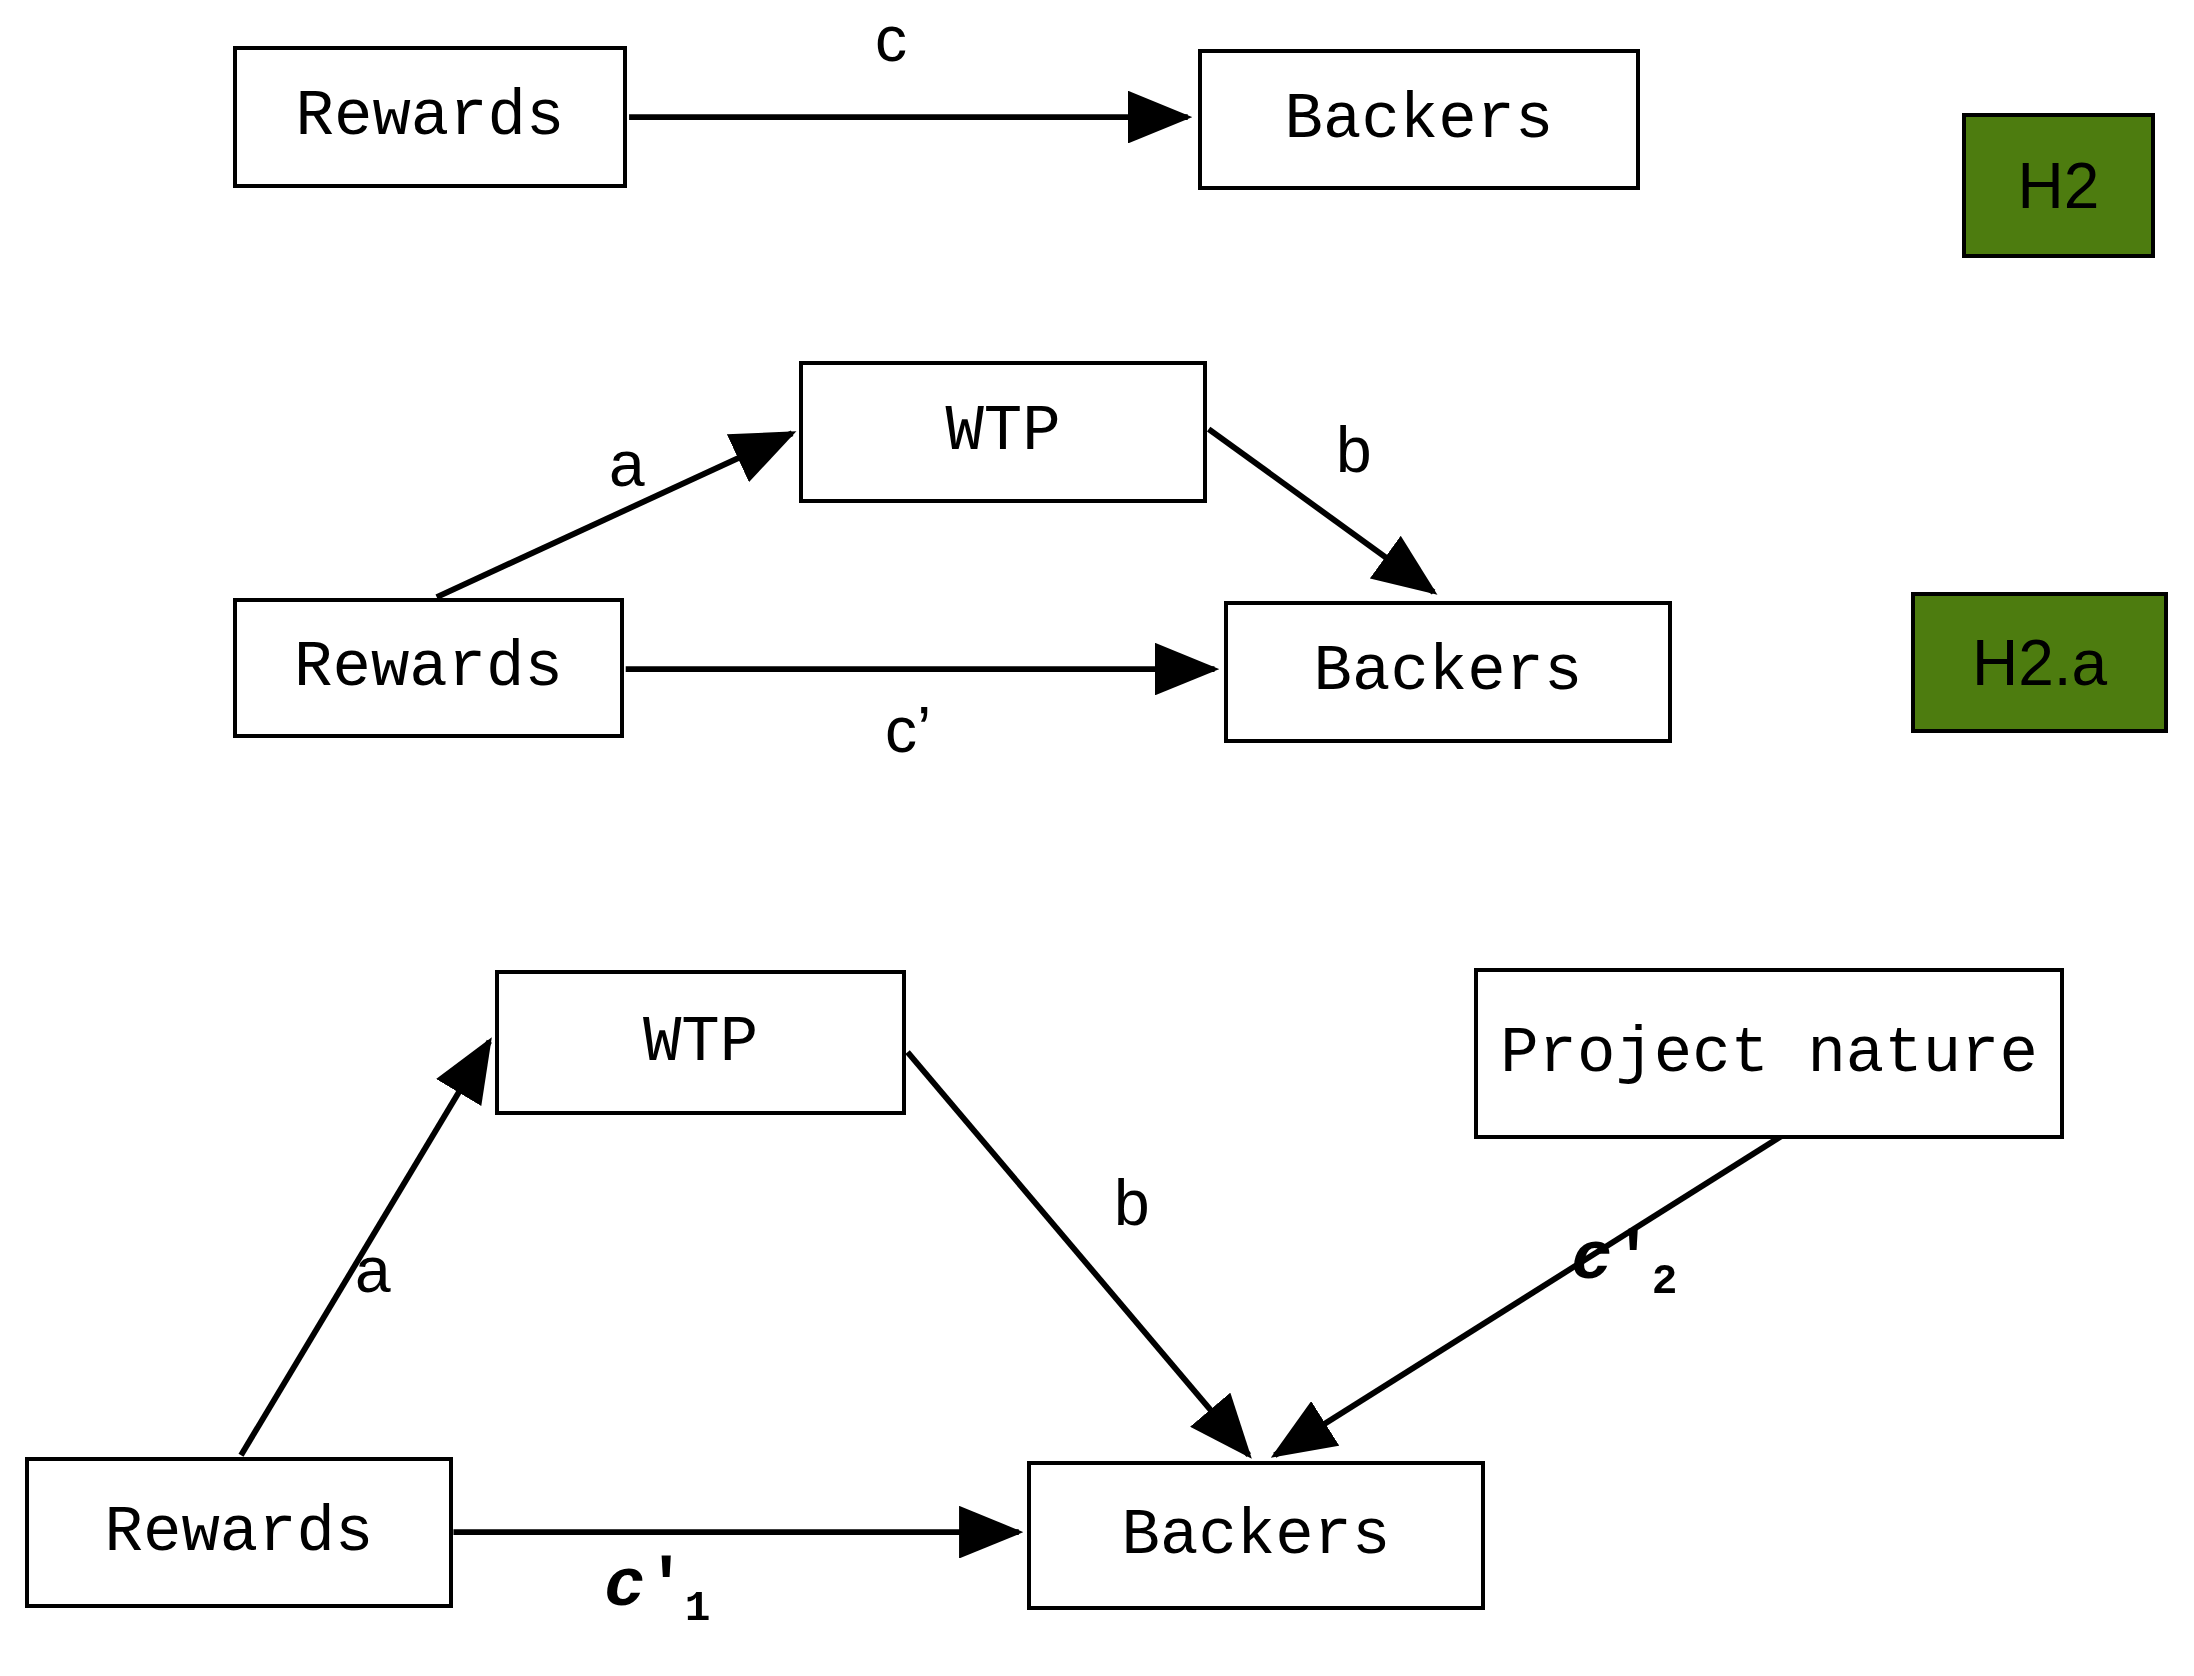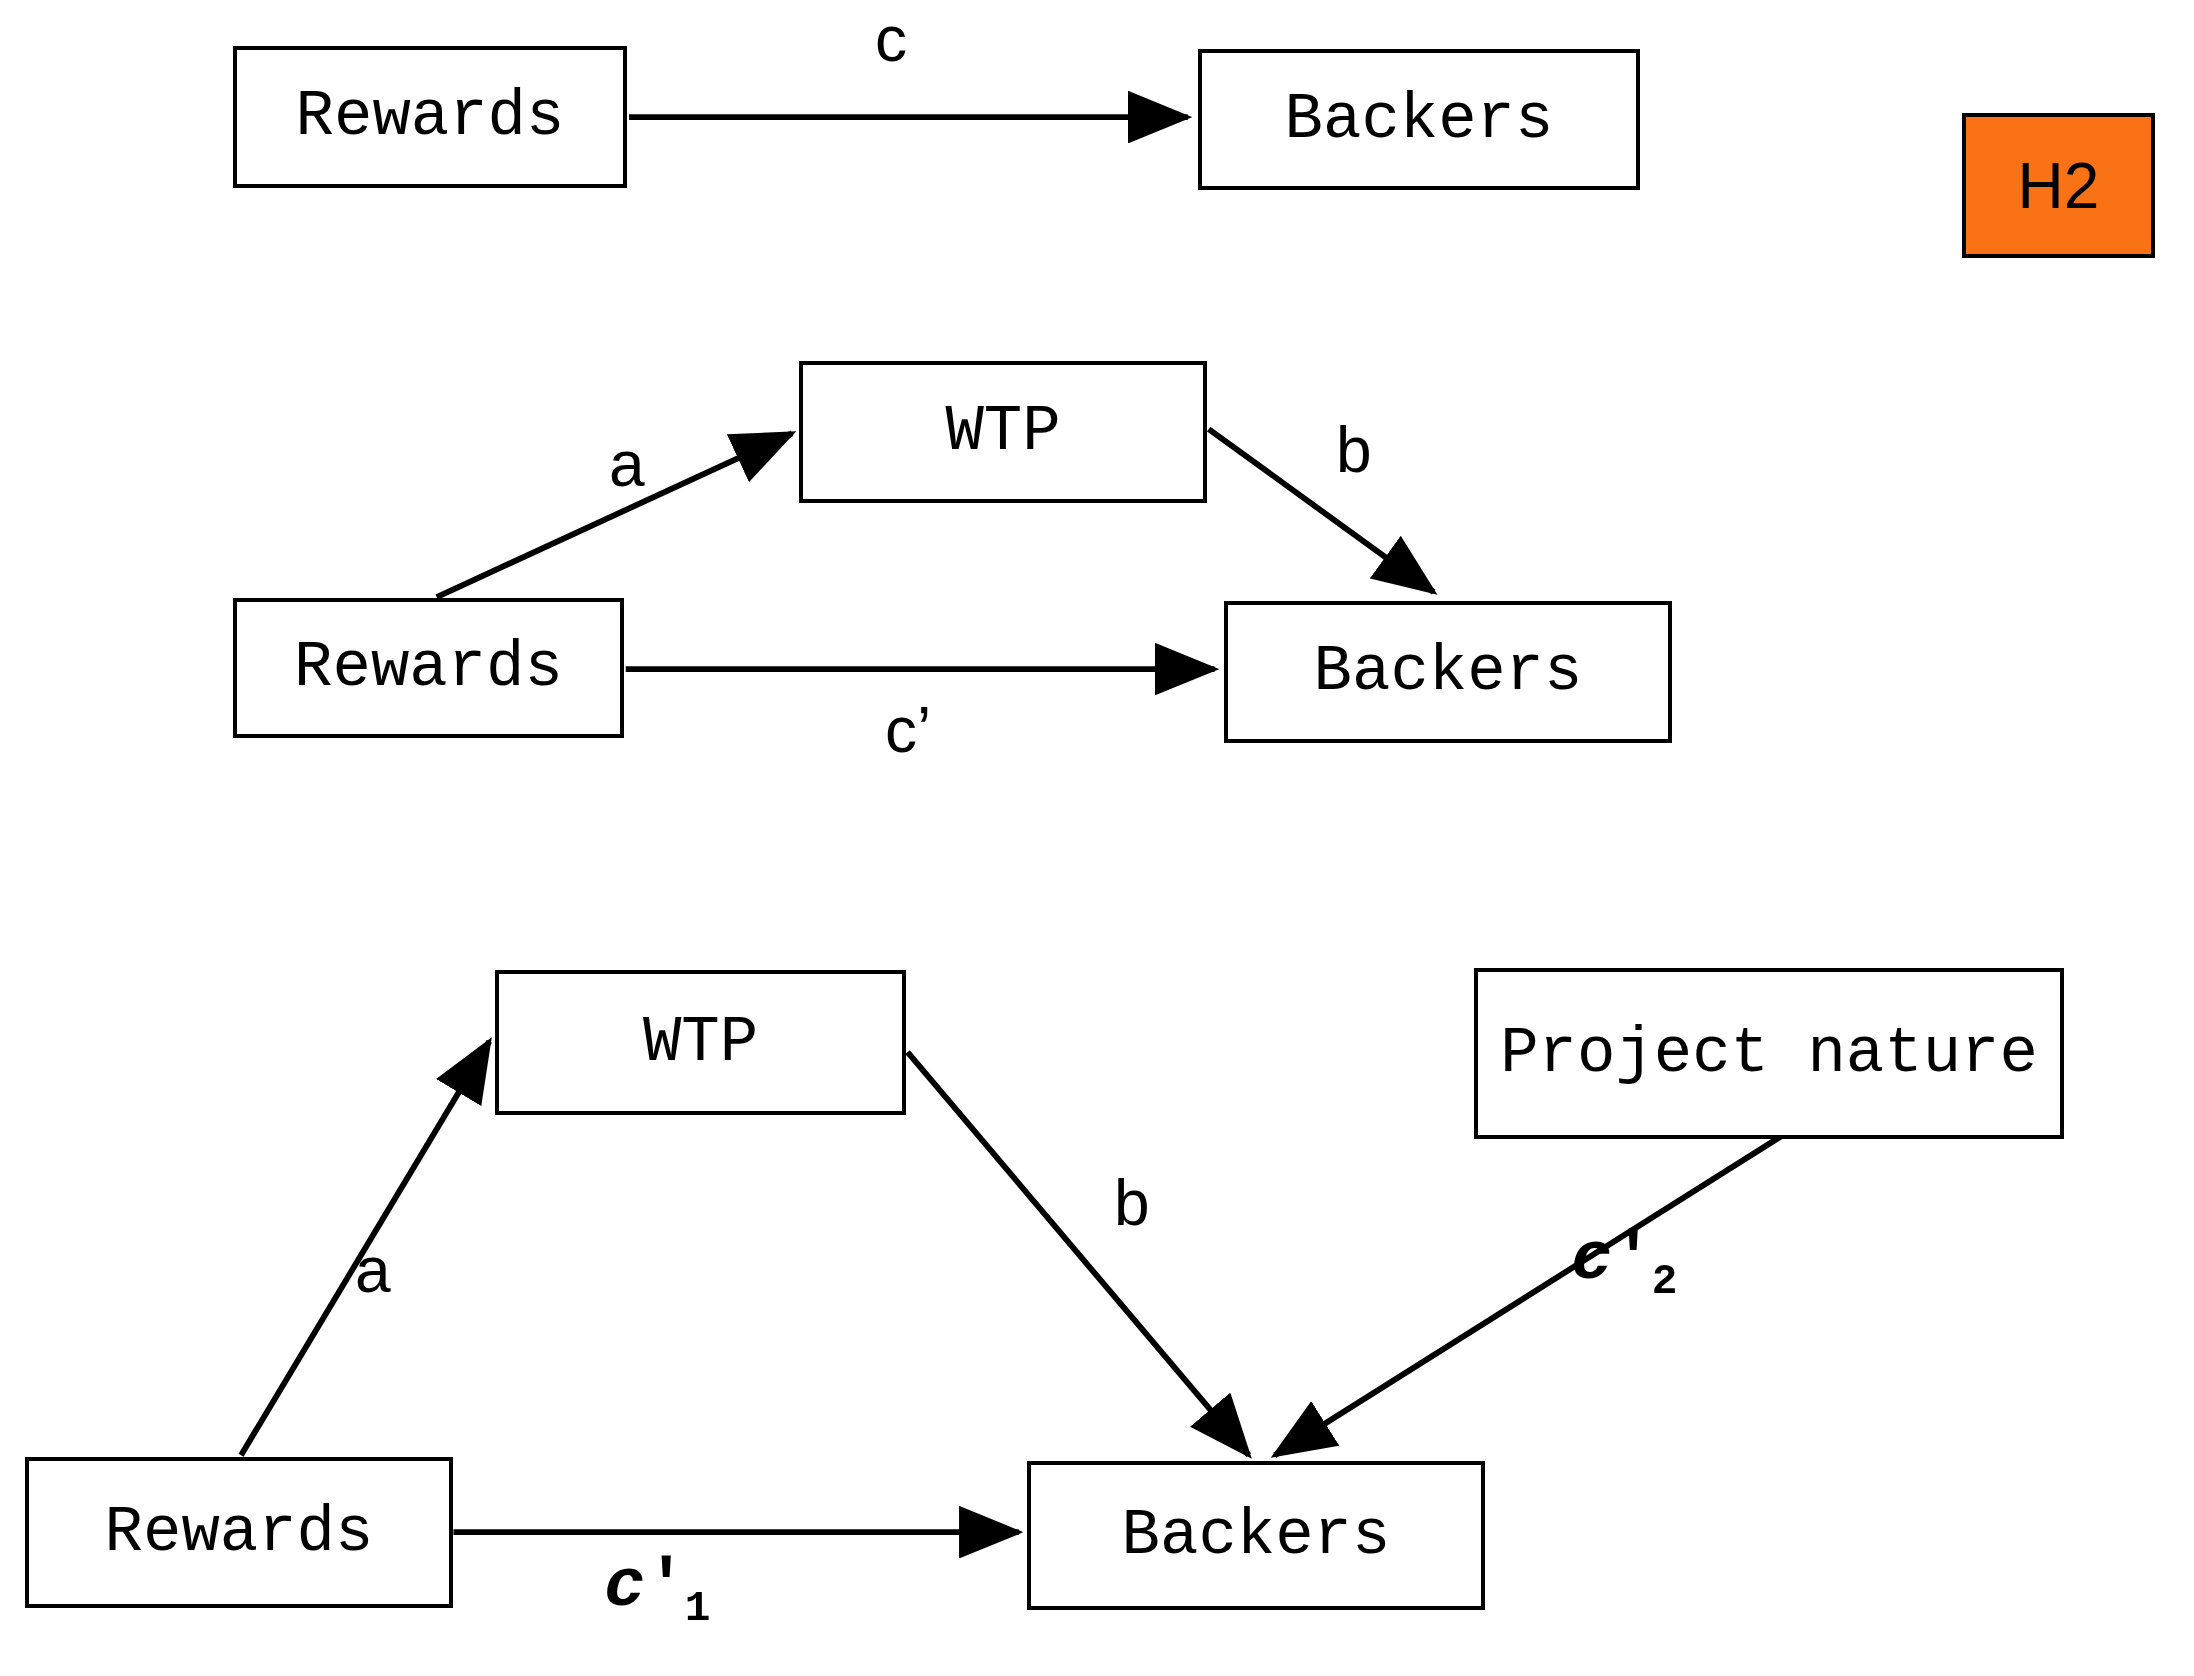--- a/index.html
+++ b/index.html
@@ -38,21 +38,21 @@
     line-height: 1;
     white-space: nowrap;
   }
   .node-label {
     display: block;
   }
   .hyp-box {
     position: absolute;
     box-sizing: border-box;
     border: 4.2px solid #000000;
-    background: #f97316;
+    background: #4d7c0f;
     display: flex;
     align-items: center;
     justify-content: center;
     color: #000000;
     font-family: "Liberation Sans", sans-serif;
     font-weight: 400;
     line-height: 1;
     white-space: nowrap;
   }
   .path-label {
@@ -134,20 +134,23 @@
   <div class="node" style="left:1224px; top:601px; width:448px; height:142px; font-size:64px;">
     <span class="node-label">Backers</span>
   </div>
 
   <div class="path-label" style="left:609px; top:432px; font-size:64px;">a</div>
 
   <div class="path-label" style="left:1336px; top:418px; font-size:64px;">b</div>
 
   <div class="path-label" style="left:885px; top:698px; font-size:64px;">c’</div>
 
+  <div class="hyp-box" style="left:1911px; top:592px; width:257px; height:141px; font-size:64px;">
+    <span>H2.a</span>
+  </div>
 
   <div class="node" style="left:495px; top:970px; width:411px; height:145px; font-size:64px;">
     <span class="node-label">WTP</span>
   </div>
 
   <div class="node" style="left:1474px; top:968px; width:590px; height:171px; font-size:64px;">
     <span class="node-label">Project nature</span>
   </div>
 
   <div class="node" style="left:25px; top:1457px; width:428px; height:151px; font-size:64px;">

